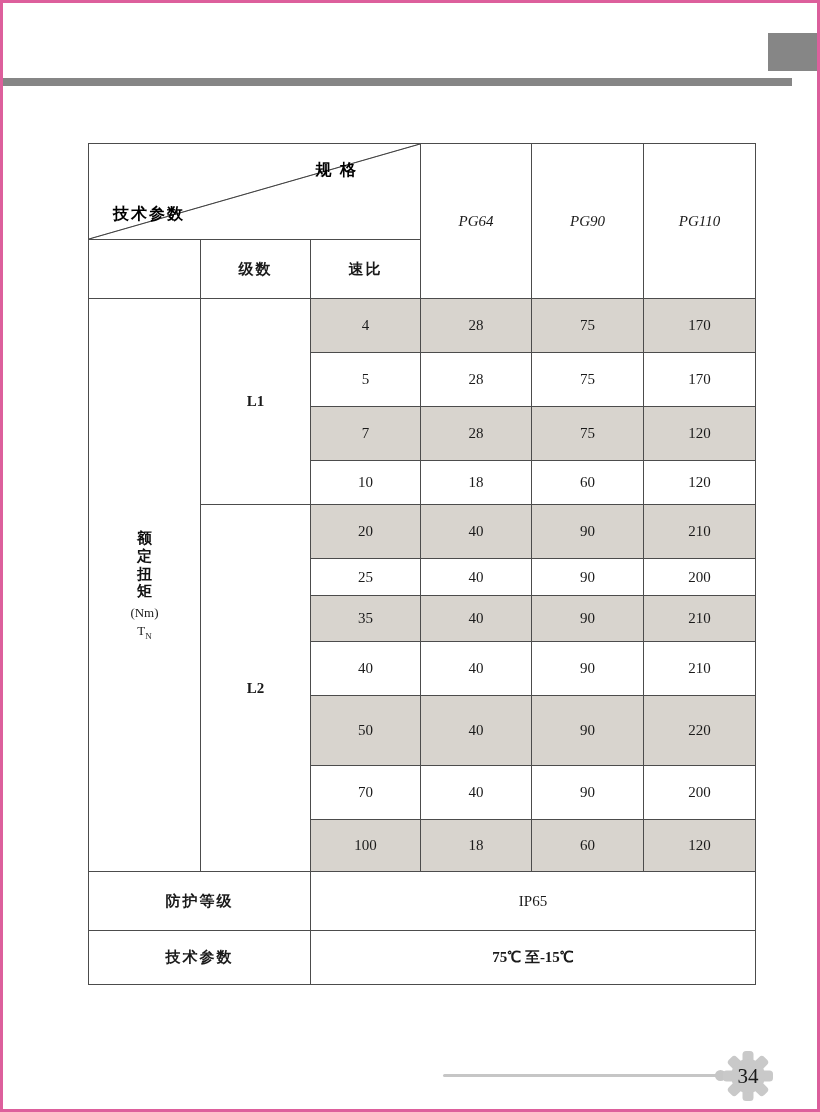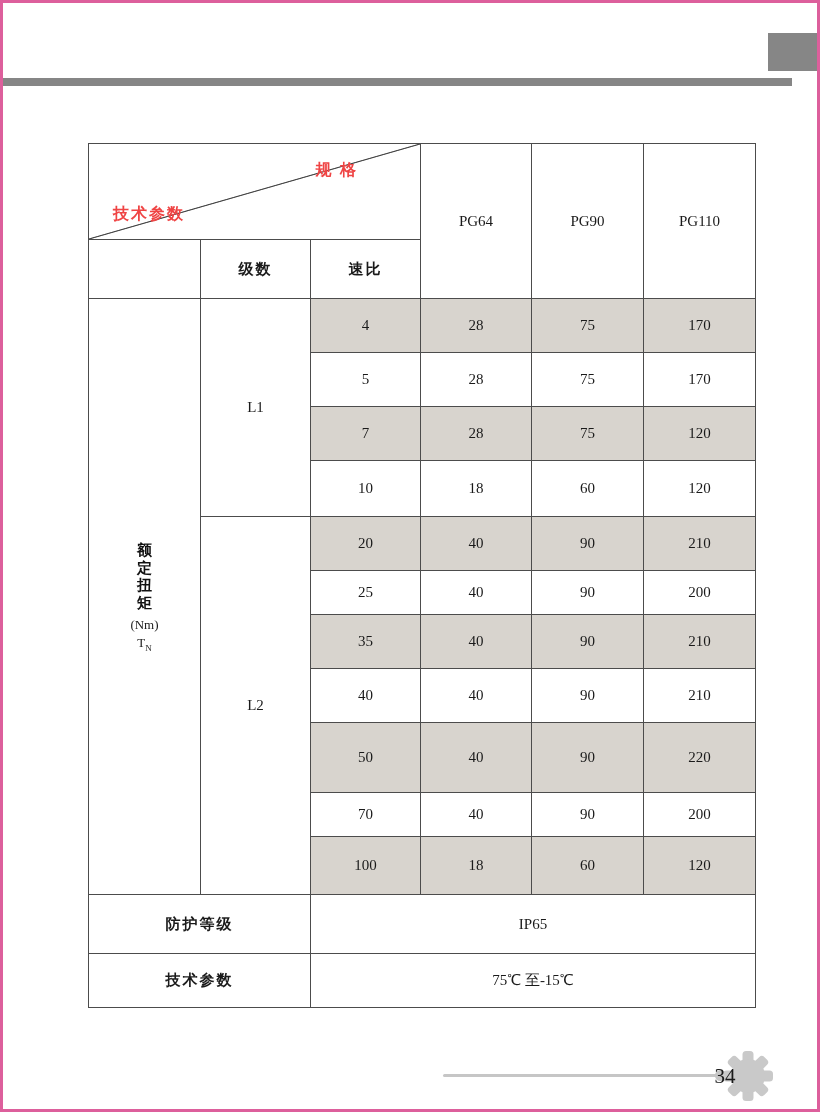--- a/index.html
+++ b/index.html
@@ -13,50 +13,50 @@
 
   table.spec {
     position:absolute; left:85px; top:140px; width:667px;
     border-collapse:collapse; table-layout:fixed;
   }
   table.spec td {
     border:1px solid #4c4c4c; text-align:center; vertical-align:middle;
     font-family:"Liberation Serif", serif; font-size:15px; color:#1a1a1a;
     background:#ffffff;
   }
-  td.gray { background:#d8d4ce; }
+  td.gray { background:#d8d4ce;font-weight:bold; }
   tr.gray td.striped { background:#d8d4ce; }
   tr.white td.striped { background:#ffffff; }
 
-  .cn { font-family:"Liberation Sans", sans-serif; font-weight:bold; letter-spacing:2px; font-size:16px; color:#ef4444; }
+  .cn { font-family:"Liberation Sans", sans-serif; font-weight:bold; letter-spacing:2px; font-size:16px; color:#000000; }
 
   
   td.corner { position:relative; padding:0; }
   .diag {
     position:absolute; inset:0;
     background:linear-gradient(to bottom right, transparent calc(50% - 1px), #4c4c4c calc(50% - 0.2px), #4c4c4c calc(50% + 0.2px), transparent calc(50% + 1px));
   }
   .corner-top    { position:absolute; top:16px;  right:62px; }
   .corner-bottom { position:absolute; left:24px; bottom:14px; }
 
-  td.pgcol { font-size:16px; }
+  td.pgcol { font-size:16px;font-style:italic; }
 
   
   .torque-wrap { display:flex; flex-direction:column; align-items:center; gap:2px; }
   .torque-vert { white-space:pre-line; font-family:"Liberation Sans", sans-serif; font-weight:bold;
                  font-size:15px; line-height:1.18; letter-spacing:0; color:#111; }
   .torque-unit { font-family:"Liberation Serif", serif; font-size:13px; margin-top:3px; }
   .torque-sym  { font-family:"Liberation Serif", serif; font-size:13px; }
   .torque-sym sub { font-size:9px; }
 
   
   .foot-line   { position:absolute; left:440px; top:1071px; width:276px; height:3px; background:#c6c6c6; border-radius:2px; }
   .foot-dot    { position:absolute; left:712px; top:1067px; width:11px; height:11px; border-radius:50%; background:#c6c6c6; }
   .gear        { position:absolute; left:719px; top:1047px; width:52px; height:52px; }
-  .page-num    { position:absolute; left:696px; top:1047px; width:52px; height:52px;
+  .page-num    { position:absolute; left:719px; top:1047px; width:52px; height:52px;
                  display:flex; align-items:center; justify-content:center;
                  font-family:"Liberation Serif", serif; font-size:21px; color:#1a1a1a; }
 </style>
 </head>
 <body>
 
 <div class="page">
 
   <div class="top-block"></div>
   <div class="top-bar"></div>
@@ -111,65 +111,65 @@
       <td class="striped">28</td>
       <td class="striped">75</td>
       <td class="striped">170</td>
     </tr>
     <tr class="gray" style="height:54px">
       <td class="striped">7</td>
       <td class="striped">28</td>
       <td class="striped">75</td>
       <td class="striped">120</td>
     </tr>
-    <tr class="white" style="height:56px">
+    <tr class="white" style="height:44px">
       <td class="striped">10</td>
       <td class="striped">18</td>
       <td class="striped">60</td>
       <td class="striped">120</td>
     </tr>
 
     <tr class="gray" style="height:54px">
       <td class="gray" rowspan="7">L2</td>
       <td class="striped">20</td>
       <td class="striped">40</td>
       <td class="striped">90</td>
       <td class="striped">210</td>
     </tr>
-    <tr class="white" style="height:44px">
+    <tr class="white" style="height:37px">
       <td class="striped">25</td>
       <td class="striped">40</td>
       <td class="striped">90</td>
       <td class="striped">200</td>
     </tr>
-    <tr class="gray" style="height:54px">
+    <tr class="gray" style="height:46px">
       <td class="striped">35</td>
       <td class="striped">40</td>
       <td class="striped">90</td>
       <td class="striped">210</td>
     </tr>
     <tr class="white" style="height:54px">
       <td class="striped">40</td>
       <td class="striped">40</td>
       <td class="striped">90</td>
       <td class="striped">210</td>
     </tr>
     <tr class="gray" style="height:70px">
       <td class="striped">50</td>
       <td class="striped">40</td>
       <td class="striped">90</td>
       <td class="striped">220</td>
     </tr>
-    <tr class="white" style="height:44px">
+    <tr class="white" style="height:54px">
       <td class="striped">70</td>
       <td class="striped">40</td>
       <td class="striped">90</td>
       <td class="striped">200</td>
     </tr>
-    <tr class="gray" style="height:58px">
+    <tr class="gray" style="height:52px">
       <td class="striped">100</td>
       <td class="striped">18</td>
       <td class="striped">60</td>
       <td class="striped">120</td>
     </tr>
 
     <tr style="height:59px">
       <td class="cn" colspan="2">防护等级</td>
       <td colspan="4">IP65</td>
     </tr>

